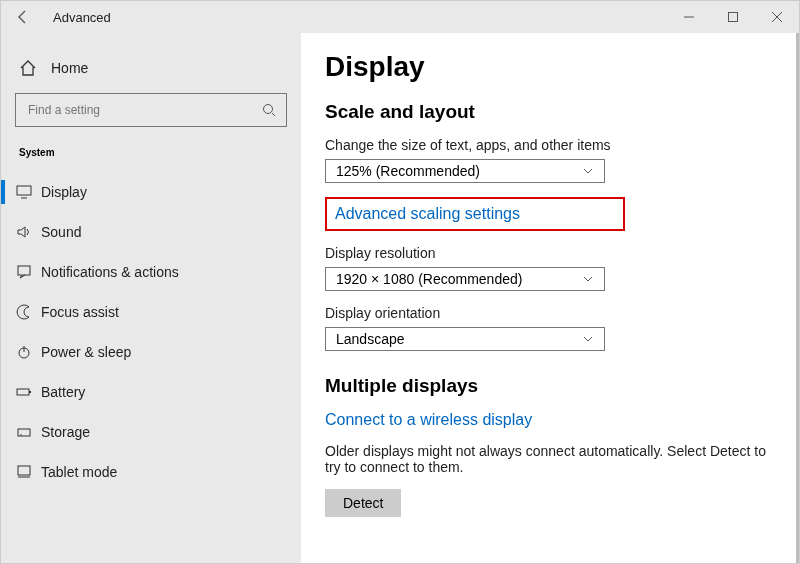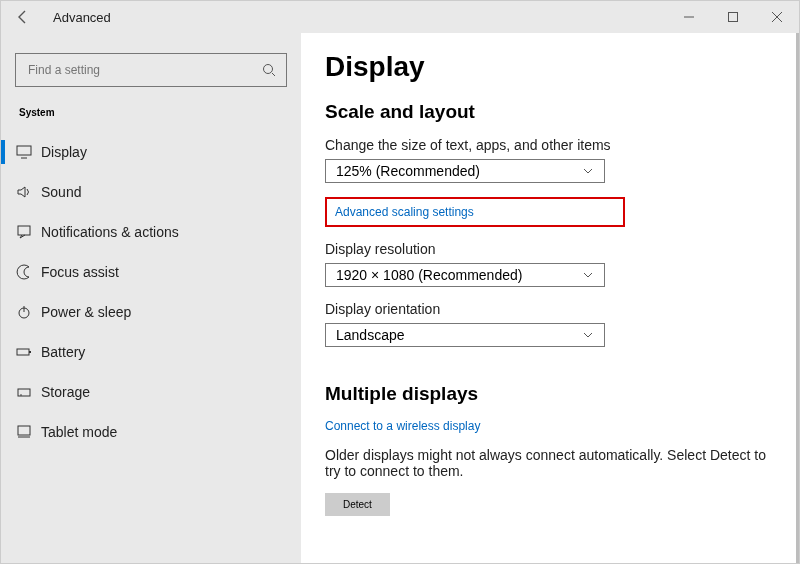--- a/index.html
+++ b/index.html
@@ -20,23 +20,23 @@
   .nav { list-style:none; margin:0; padding:0; }
   .nav li { display:flex; align-items:center; gap:16px; padding: 12px 18px 12px 40px; position:relative; color:#222; font-size:14px; }
   .nav li .icon { position:absolute; left:14px; width:18px; display:flex; justify-content:center; color:#333; }
   .nav li.selected::before { content:""; position:absolute; left:0; top:8px; bottom:8px; width:4px; background:#0078d4; }
   .content { flex:1; padding: 18px 24px 0 24px; overflow:hidden; position:relative; }
   .content h1 { font-weight:600; font-size:28px; margin: 0 0 18px 0; }
   .content h2 { font-weight:600; font-size:19px; margin: 0 0 14px 0; }
   .label { font-size:14px; margin: 0 0 6px 0; color:#222; }
   .combo { width: 280px; height:24px; border:1px solid #777; display:flex; align-items:center; padding: 0 10px; font-size:14px; margin-bottom:14px; background:#fff; justify-content:space-between;}
   .combo .chev { color:#555; }
-  .link { color:#0067c0; font-size:12px; margin-bottom:14px; display:block; }
+  .link { color:#0067c0; font-size:16px; margin-bottom:14px; display:block; }
   .redbox { border:2px solid #d60000; padding: 6px 8px; width: 300px; margin-bottom: 14px; }
-  .btn { display:inline-block; background:#ccc; border:none; padding: 6px 18px; font-size:10px; margin-top:6px; }
+  .btn { display:inline-block; background:#ccc; border:none; padding: 6px 18px; font-size:14px; margin-top:6px; }
   .vscroll { position:absolute; right:0; top:0; bottom:0; width:3px; background:#bdbdbd; }
   svg { display:block; }
 </style>
 </head>
 <body>
 
 <div class="window">
 
   <div class="titlebar">
     <div class="back">
@@ -61,20 +61,26 @@
             <line x1="0" y1="0" x2="10" y2="10" stroke="#555"></line>
             <line x1="10" y1="0" x2="0" y2="10" stroke="#555"></line>
           </svg>
         </div>
     </div>
   </div>
 
   <div class="body">
 
     <div class="sidebar">
+      <div class="home-row">
+        <svg width="18" height="18" viewBox="0 0 18 18">
+            <path d="M2 9 L9 2 L16 9 M4 8 V16 H14 V8" stroke="#333" stroke-width="1.3" fill="none"></path>
+          </svg>
+        <span>Home</span>
+      </div>
       <div class="search">
         <input placeholder="Find a setting" style="">
         <span class="sicon">
           <svg width="14" height="14" viewBox="0 0 14 14">
               <circle cx="6" cy="6" r="4.5" stroke="#555" fill="none"></circle>
               <line x1="10" y1="10" x2="13" y2="13" stroke="#555"></line>
             </svg>
         </span>
       </div>
       <div class="category">System</div>
@@ -176,21 +182,21 @@
       <div class="combo">
         <span>1920 × 1080 (Recommended)</span>
         <span class="chev">
             <svg width="12" height="12" viewBox="0 0 12 12">
               <path d="M2 4 L6 8 L10 4" stroke="#555" fill="none"></path>
             </svg>
           </span>
       </div>
 
       <div class="label">Display orientation</div>
-      <div class="combo" style="margin-bottom:36px;">
+      <div class="combo" style="margin-bottom:24px;">
         <span>Landscape</span>
         <span class="chev">
             <svg width="12" height="12" viewBox="0 0 12 12">
               <path d="M2 4 L6 8 L10 4" stroke="#555" fill="none"></path>
             </svg>
           </span>
       </div>
 
       <h2>Multiple displays</h2>
 

